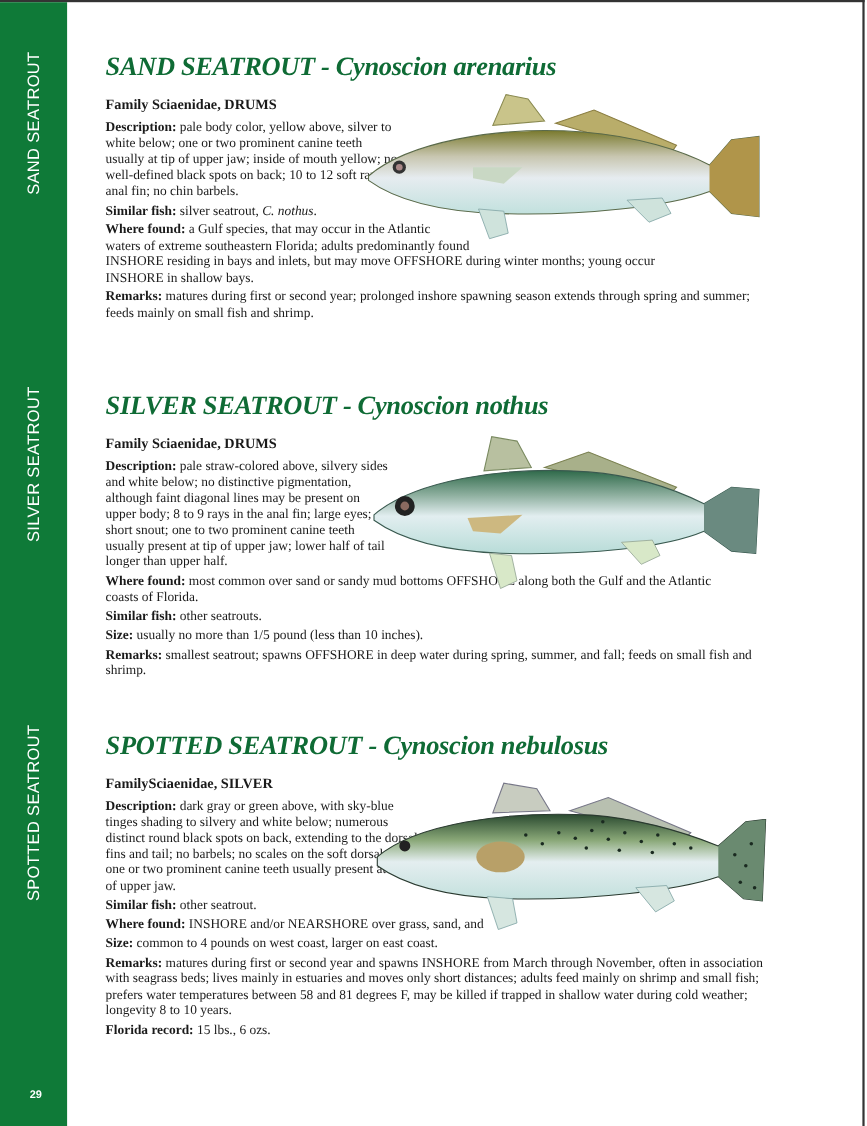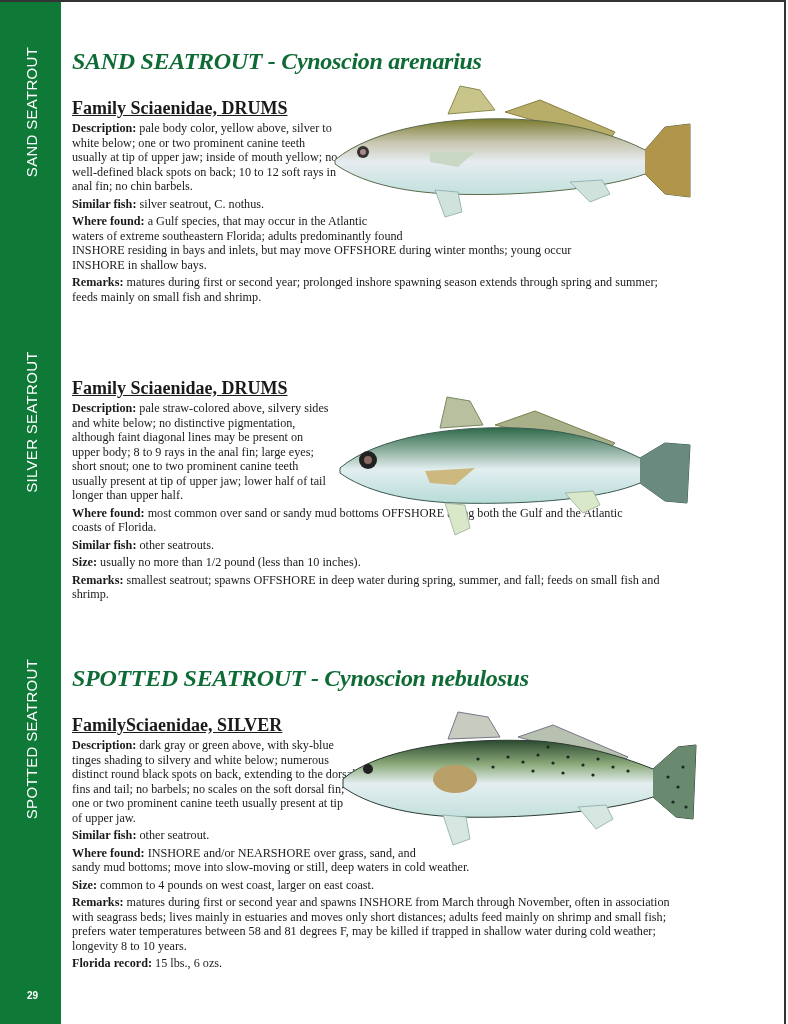--- a/index.html
+++ b/index.html
@@ -2,28 +2,28 @@
 <html><head>
 <meta charset="utf-8">
 <style>
   html, body { margin:0; padding:0; }
   body { width:788px; height:1024px; background:#ffffff; position:relative; overflow:hidden; font-family:"Liberation Serif", serif; color:#1a1a1a; }
   .frame { position:absolute; left:0; top:0; width:786px; height:1024px; border-top:2px solid #333; border-right:2px solid #333; box-sizing:border-box; }
   .sidebar { position:absolute; left:0; top:2px; width:61px; height:1022px; background:#0f7a38; }
   .side-label { position:absolute; left:0; width:61px; color:#ffffff; font-family:"Liberation Sans", sans-serif; font-size:15px; letter-spacing:0.3px; }
   .side-label span { position:absolute; left:50%; top:50%; white-space:nowrap; transform:translate(-50%,-50%) rotate(-90deg); }
   .page-num { position:absolute; left:27px; top:988px; color:#ffffff; font-family:"Liberation Sans", sans-serif; font-weight:bold; font-size:10px; }
-  .section { position:absolute; left:72px; width:610px; }
+  .section { position:absolute; left:96px; width:610px; }
   .title { font-family:"Liberation Serif", serif; font-style:italic; color:#0f6b35; font-size:24px; line-height:28px; margin:0; letter-spacing:-0.3px; }
-  .family { font-weight:bold; font-size:18px; line-height:20px; margin-top:23px;text-decoration:underline; }
+  .family { font-weight:bold; font-size:13px; line-height:20px; margin-top:10px; }
   .p { font-size:12.2px; line-height:14.5px; margin-top:3px; }
   .p b { font-weight:bold;text-align:center; }
   .desc { width:270px; }
   .fish { position:absolute; }
-  .ital { }
+  .ital { font-style:italic; }
 </style>
 </head>
 <body>
 
 <div class="frame"></div>
 
 <div class="sidebar">
   <div class="side-label" style="top:50px;height:120px;">
       <span>SAND SEATROUT</span>
     </div>
@@ -59,25 +59,26 @@
   <path d="M5,78 C40,48 120,32 200,38 C250,42 290,55 315,68 L335,45 L360,42 L360,115 L335,112 L315,92 C280,105 200,115 120,112 C70,110 30,100 5,82 Z" fill="url(#g1)" stroke="#5a6a4a" stroke-width="1"></path>
   <path d="M315,68 L335,45 L360,42 L360,115 L335,112 L315,92 Z" fill="#b0954a"></path>
   <path d="M105,108 L115,135 L132,130 L128,110 Z" fill="#cfe3dc" stroke="#8aa" stroke-width="0.8"></path>
   <path d="M240,100 L260,120 L280,112 L272,98 Z" fill="#cfe3dc" stroke="#8aa" stroke-width="0.8"></path>
   <path d="M100,70 L145,70 L128,85 L100,80 Z" fill="#c9d8c4"></path>
   <circle cx="33" cy="70" r="6" fill="#333"></circle>
     <circle cx="33" cy="70" r="3" fill="#a88"></circle>
 </svg>
 
 <div class="section" style="top:355px;">
+  <h2 class="title">SILVER SEATROUT - Cynoscion nothus</h2>
   <div class="family">Family Sciaenidae, DRUMS</div>
   <div class="p desc" style="width:258px;"><b>Description:</b> <span>pale straw-colored above, silvery sides and white below; no distinctive pigmentation, although faint diagonal lines may be present on upper body; 8 to 9 rays in the anal fin; large eyes; short snout; one to two prominent canine teeth usually present at tip of upper jaw; lower half of tail longer than upper half.</span></div>
   <div class="p" style="width:560px;"><b>Where found:</b> <span>most common over sand or sandy mud bottoms OFFSHORE along both the Gulf and the Atlantic coasts of Florida.</span></div>
   <div class="p"><b>Similar fish:</b> <span>other seatrouts.</span></div>
-  <div class="p"><b>Size:</b> <span>usually no more than 1/2 pound (less than 10 inches).</span></div>
+  <div class="p"><b>Size:</b> <span>usually no more than 1/5 pound (less than 10 inches).</span></div>
   <div class="p"><b>Remarks:</b> <span>smallest seatrout; spawns OFFSHORE in deep water during spring, summer, and fall; feeds on small fish and shrimp.</span></div>
 </div>
 
 <svg class="fish" style="left:335px;top:393px;" width="360" height="145" viewBox="0 0 360 145">
   <defs>
     <linearGradient id="g2" x1="0" y1="0" x2="0" y2="1">
       <stop offset="0" stop-color="#2f6a4a"></stop>
         <stop offset="0.3" stop-color="#8fb0a0"></stop>
         <stop offset="0.55" stop-color="#e2eef0"></stop>
         <stop offset="1" stop-color="#b8dcd8"></stop>
@@ -92,21 +93,21 @@
   <path d="M90,78 L140,75 L120,92 L95,90 Z" fill="#cdb880"></path>
   <circle cx="33" cy="67" r="9" fill="#222"></circle>
     <circle cx="33" cy="67" r="4" fill="#8a6a60"></circle>
 </svg>
 
 <div class="section" style="top:664px;">
   <h2 class="title">SPOTTED SEATROUT - Cynoscion nebulosus</h2>
   <div class="family">FamilySciaenidae, SILVER</div>
   <div class="p desc" style="width:284px;"><b>Description:</b> <span>dark gray or green above, with sky-blue tinges shading to silvery and white below; numerous distinct round black spots on back, extending to the dorsal fins and tail; no barbels; no scales on the soft dorsal fin; one or two prominent canine teeth usually present at tip of upper jaw.</span></div>
   <div class="p"><b>Similar fish:</b> <span>other seatrout.</span></div>
-  <div class="p"><b>Where found:</b> <span>INSHORE and/or NEARSHORE over grass, sand, and</span><br><span>sandy mud bottoms; move into slow-moving or still, deep waters in cold weather.</span></div>
+  <div class="p"><b>Where found:</b> <span>INSHORE and/or NEARSHORE over grass, sand, and</span><br></div>
   <div class="p"><b>Size:</b> <span>common to 4 pounds on west coast, larger on east coast.</span></div>
   <div class="p" style="width:610px;"><b>Remarks:</b> <span>matures during first or second year and spawns INSHORE from March through November, often in association with seagrass beds; lives mainly in estuaries and moves only short distances; adults feed mainly on shrimp and small fish; prefers water temperatures between 58 and 81 degrees F, may be killed if trapped in shallow water during cold weather; longevity 8 to 10 years.</span></div>
   <div class="p"><b>Florida record:</b> <span>15 lbs., 6 ozs.</span></div>
 </div>
 
 <svg class="fish" style="left:338px;top:707px;" width="360" height="140" viewBox="0 0 360 140">
   <defs>
     <linearGradient id="g3" x1="0" y1="0" x2="0" y2="1">
       <stop offset="0" stop-color="#2a4a30"></stop>
         <stop offset="0.3" stop-color="#8aa878"></stop>

